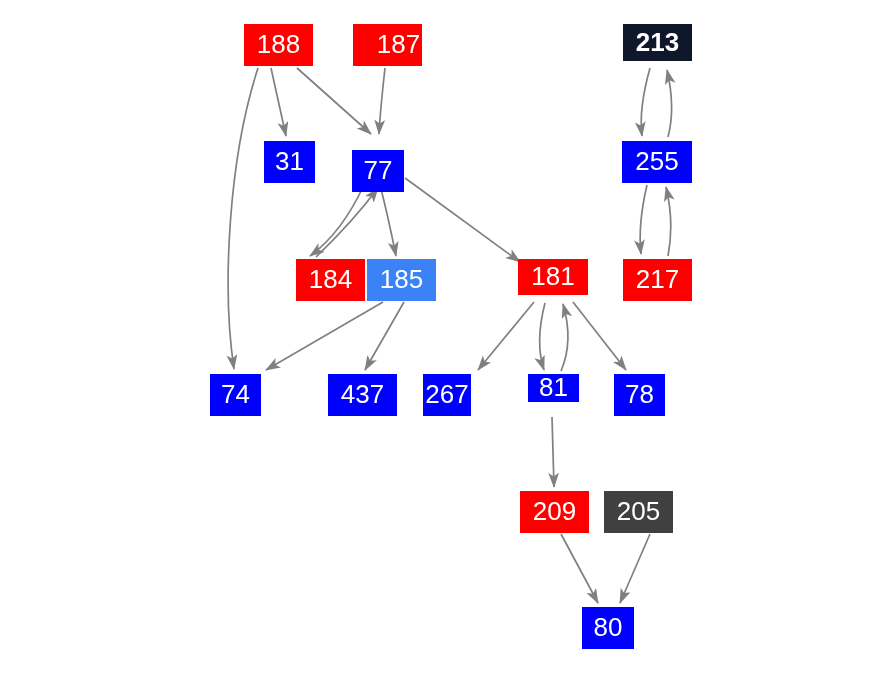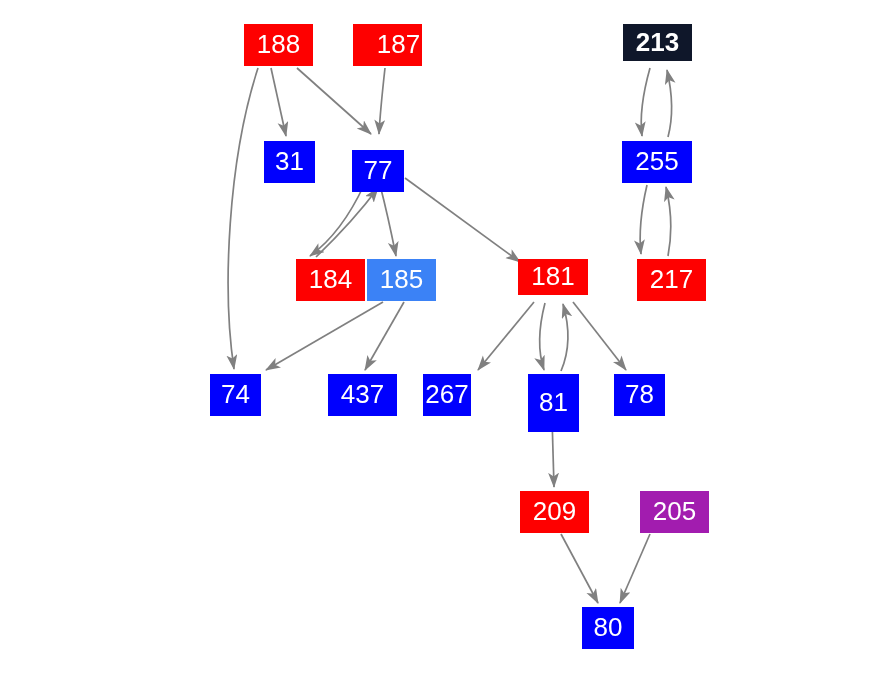--- a/index.html
+++ b/index.html
@@ -100,41 +100,41 @@
       </div>
       <div class="node" style="left: 264px; top: 259px; width: 69px; height: 42px; background: rgb(254, 0, 0); color: rgb(255, 255, 255); margin-left: 32px;">
         <span class="node-label">184</span>
       </div>
       <div class="node" style="left: 367px; top: 259px; width: 69px; height: 42px; background: #3b82f6; color: rgb(255, 255, 255);">
         <span class="node-label">185</span>
       </div>
       <div class="node" style="left: 518px; top: 259px; width: 70px; height: 36px; background: rgb(254, 0, 0); color: rgb(255, 255, 255);">
         <span class="node-label">181</span>
       </div>
-      <div class="node" style="left: 623px; top: 259px; width: 69px; height: 42px; background: rgb(254, 0, 0); color: rgb(255, 255, 255); margin-left: 14px;">
+      <div class="node" style="left: 623px; top: 259px; width: 69px; height: 42px; background: rgb(254, 0, 0); color: rgb(255, 255, 255);">
         <span class="node-label">217</span>
       </div>
       <div class="node" style="left: 210px; top: 374px; width: 51px; height: 42px; background: rgb(0, 0, 254); color: rgb(255, 255, 255);">
         <span class="node-label">74</span>
       </div>
       <div class="node" style="left: 328px; top: 374px; width: 69px; height: 42px; background: rgb(0, 0, 254); color: rgb(255, 255, 255);">
         <span class="node-label">437</span>
       </div>
       <div class="node" style="left: 423px; top: 374px; width: 48px; height: 42px; background: rgb(0, 0, 254); color: rgb(255, 255, 255);">
         <span class="node-label">267</span>
       </div>
-      <div class="node" style="left: 528px; top: 374px; width: 51px; height: 58px; background: rgb(0, 0, 254); color: rgb(255, 255, 255);">
+      <div class="node" style="left: 528px; top: 374px; width: 51px; height: 28px; background: rgb(0, 0, 254); color: rgb(255, 255, 255);">
         <span class="node-label">81</span>
       </div>
       <div class="node" style="left: 614px; top: 374px; width: 51px; height: 42px; background: rgb(0, 0, 254); color: rgb(255, 255, 255);">
         <span class="node-label">78</span>
       </div>
       <div class="node" style="left: 520px; top: 491px; width: 69px; height: 42px; background: rgb(254, 0, 0); color: rgb(255, 255, 255);">
         <span class="node-label">209</span>
       </div>
-      <div class="node" style="left: 640px; top: 491px; width: 69px; height: 42px; background: #a21caf; color: rgb(255, 255, 255);">
+      <div class="node" style="left: 604px; top: 491px; width: 69px; height: 42px; background: #404040; color: rgb(255, 255, 255);">
         <span class="node-label">205</span>
       </div>
       <div class="node" style="left: 582px; top: 607px; width: 52px; height: 42px; background: rgb(0, 0, 254); color: rgb(255, 255, 255);">
         <span class="node-label">80</span>
       </div>
     </div>
 </div>
 
 </body></html>

